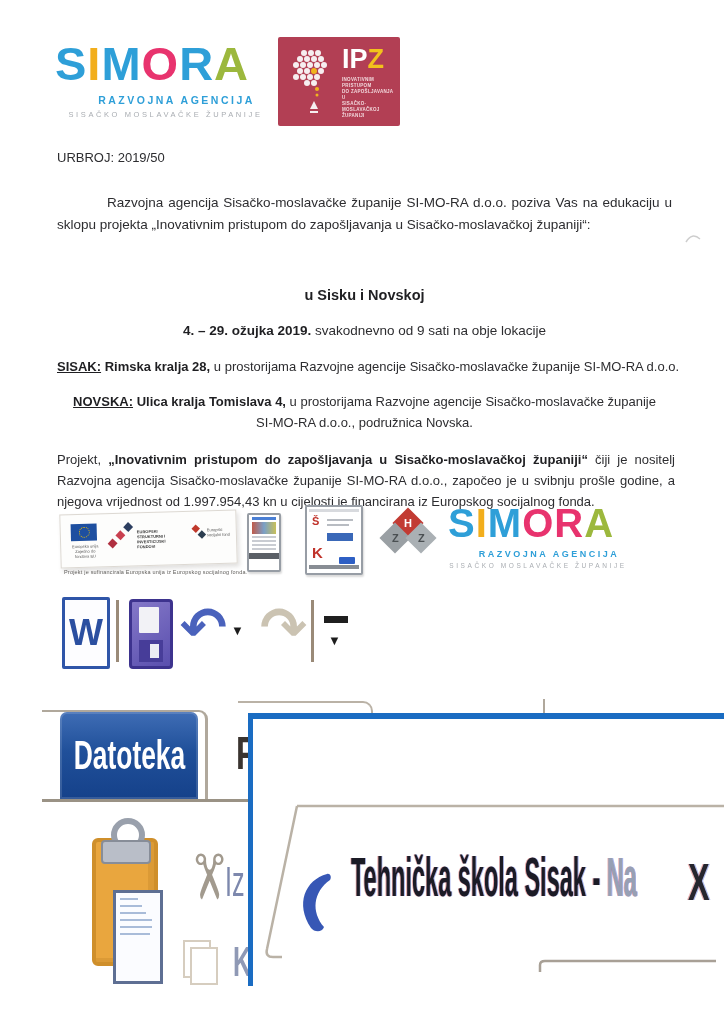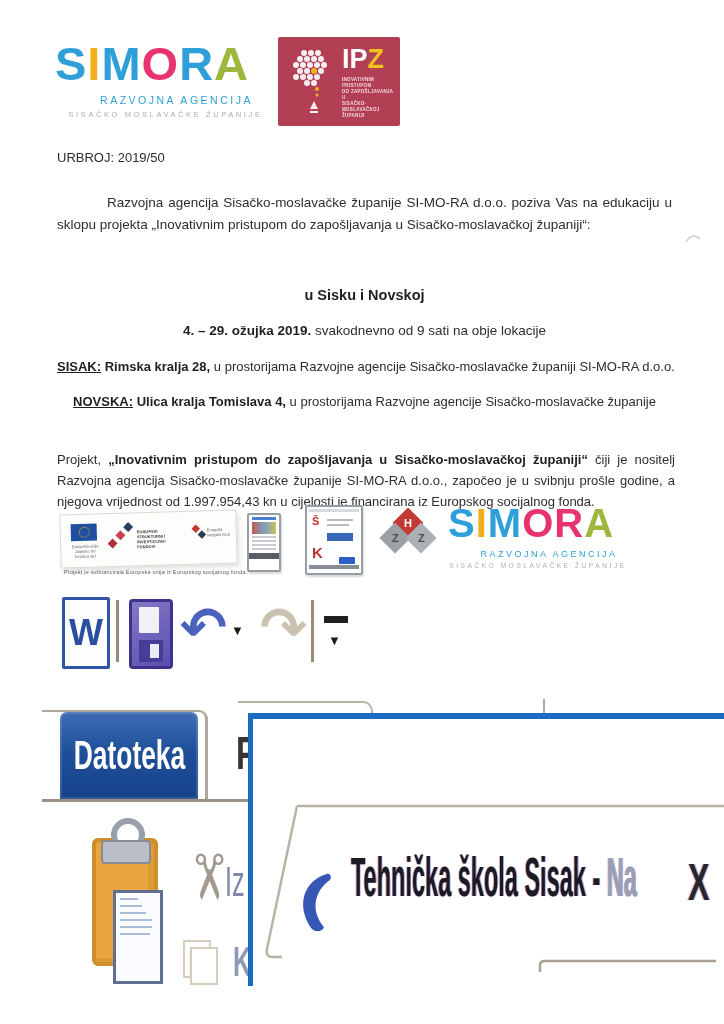--- a/index.html
+++ b/index.html
@@ -3,21 +3,21 @@
 <meta charset="utf-8">
 <style>
   html,body{margin:0;padding:0;background:#e8e8e8;}
   .page{position:relative;width:724px;height:1024px;background:#ffffff;overflow:hidden;
         font-family:"Liberation Sans","DejaVu Sans",sans-serif;color:#2a2a2c;}
   .abs{position:absolute;}
 
   
   .simora-letters span{font-weight:700;}
   .simora-top .simora-letters{font-size:47px;letter-spacing:1px;line-height:1;}
-  .simora-sub1{color:#2e9fd8;font-weight:400;letter-spacing:2.5px;}
+  .simora-sub1{color:#2e9fd8;font-weight:700;letter-spacing:2.5px;}
   .simora-sub2{color:#a9adb2;letter-spacing:2.6px;}
   .simora-top .simora-sub1{font-size:10.5px;margin-top:7px;text-align:center;}
   .simora-top .simora-sub2{font-size:7.5px;margin-top:4px;text-align:center;}
   .ipz-box{background:#b23f54;border-radius:2px;}
   .ipz-title{font-weight:700;font-size:27px;letter-spacing:0;line-height:1;}
   .ipz-tagline{font-size:4.5px;line-height:6px;color:#f3dade;font-weight:700;letter-spacing:.3px;}
 
   
   .doc-text{font-size:13.5px;line-height:1.62;color:#2d2d30;}
   .just{text-align:justify;}
@@ -145,26 +145,27 @@
 
   <div class="abs doc-text just" style="left:57px;top:192px;width:615px;text-indent:50px;">Razvojna agencija Sisačko-moslavačke županije SI-MO-RA d.o.o. poziva Vas na edukaciju u sklopu projekta „Inovativnim pristupom do zapošljavanja u Sisačko-moslavačkoj županiji“:</div>
 
   <div class="abs center b" style="left:57px;top:287px;width:615px;font-size:14.5px;">u Sisku i Novskoj</div>
 
   <div class="abs doc-text center nowrap" style="left:57px;top:320px;width:615px;text-align:center;">
     <span class="b">4. – 29. ožujka 2019.</span><span> svakodnevno od 9 sati na obje lokacije</span>
   </div>
 
   <div class="abs doc-text center nowrap" style="left:57px;top:356px;width:615px;font-size:13px;">
-    <span class="b ul">SISAK:</span><span class="b"> Rimska kralja 28,</span><span> u prostorijama Razvojne agencije Sisačko-moslavačke županiji SI-MO-RA d.o.o.</span>
+    <span class="b ul">SISAK:</span><span class="b"> Rimska kralja 28,</span><span> u prostorijama Razvojne agencije Sisačko-moslavačke županije SI-MO-RA d.o.o.</span>
   </div>
 
   <div class="abs doc-text center nowrap" style="left:57px;top:391px;width:615px;font-size:13px;">
     <span class="b ul">NOVSKA:</span><span class="b"> Ulica kralja Tomislava 4,</span><span> u prostorijama Razvojne agencije Sisačko-moslavačke županije</span>
   </div>
+  <div class="abs doc-text center" style="left:57px;top:412px;width:615px;font-size:13px;">SI-MO-RA d.o.o., podružnica Novska.</div>
 
   <div class="abs doc-text just" style="left:57px;top:449px;width:618px;font-size:13px;">
     <span>Projekt, </span><span class="b">„Inovativnim pristupom do zapošljavanja u Sisačko-moslavačkoj županiji“</span><span> čiji je nositelj Razvojna agencija Sisačko-moslavačke županije SI-MO-RA d.o.o., započeo je u svibnju prošle godine, a njegova vrijednost od 1.997.954,43 kn u cijelosti je financirana iz Europskog socijalnog fonda.</span>
   </div>
 
   <svg class="abs" style="left:684px;top:232px;opacity:.75;" width="20" height="14" viewBox="0 0 20 14">
     <path d="M2 10 Q8 0 16 7" stroke="#bdbdbd" stroke-width="1.5" fill="none"></path>
   </svg>
 
   <div class="abs eu-banner" style="left:60px;top:512px;width:175px;height:52px;">

